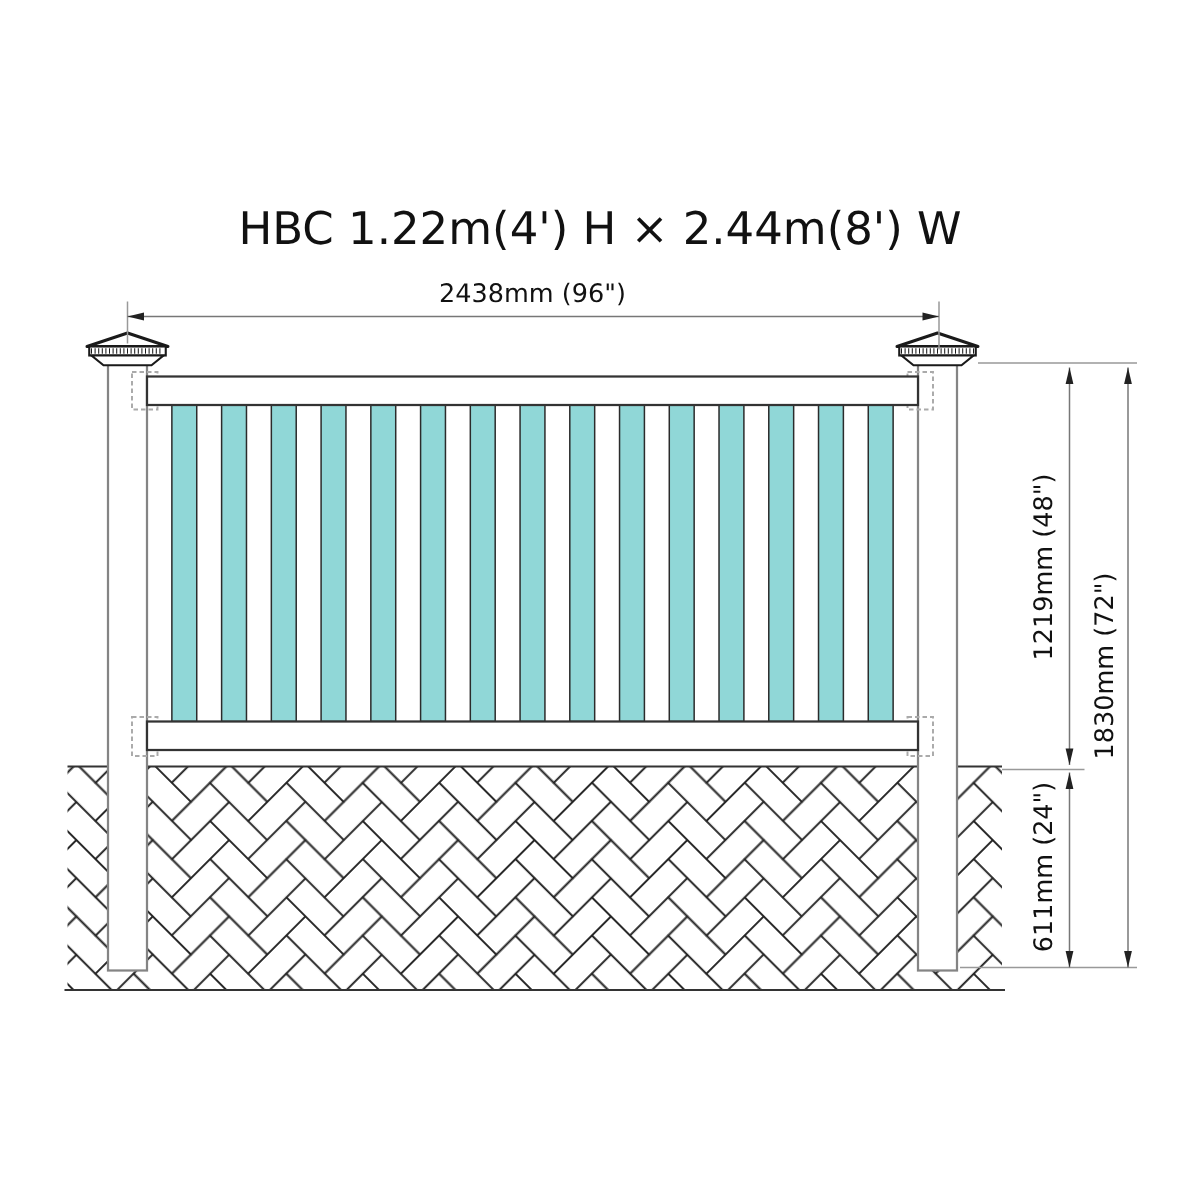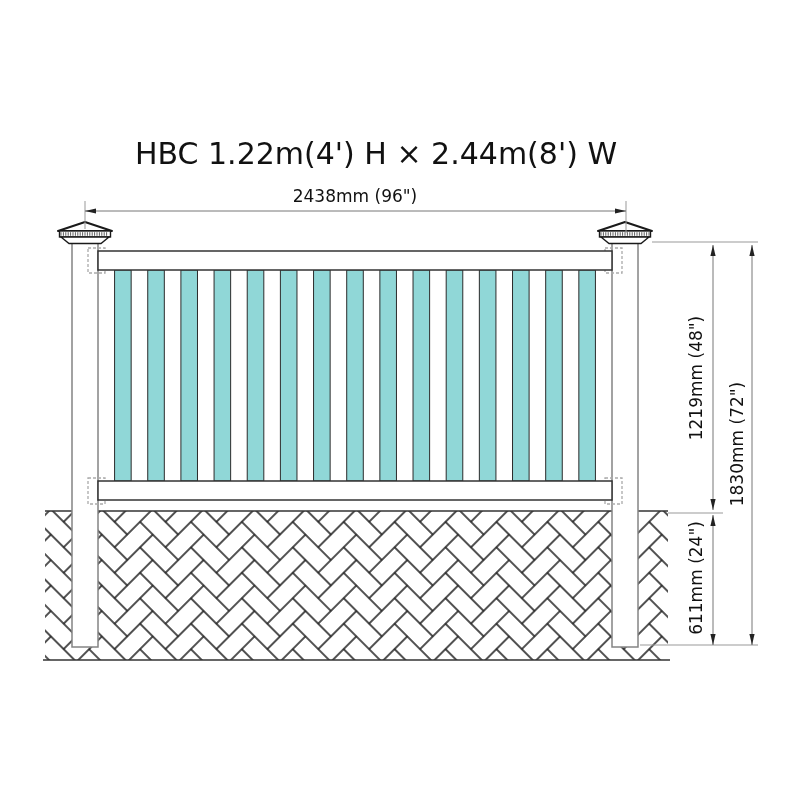--- a/index.html
+++ b/index.html
@@ -3,21 +3,21 @@
 <meta charset="utf-8">
 <style>
   html,body{margin:0;padding:0;background:#fff;}
   .stage{
     position:relative;width:800px;height:800px;background:#fff;overflow:hidden;
     font-family:"DejaVu Sans","Liberation Sans",sans-serif;color:#111;
   }
   .stage svg{position:absolute;left:0;top:0;}
   .lbl{position:absolute;white-space:nowrap;color:#111;}
   .title{
-    left:376px;top:153px;transform:translate(-50%,-50%);
+    left:400px;top:153px;transform:translate(-50%,-50%);
     font-size:30px;letter-spacing:0px;
   }
   .dim-h{left:355px;top:196px;transform:translate(-50%,-50%);font-size:17px;}
   .dim-v{font-size:17px;transform:translate(-50%,-50%) rotate(-90deg);}
   .dim-panel{left:696px;top:378px;}
   .dim-overall{left:737px;top:444px;}
   .dim-buried{left:696px;top:578px;}
 </style>
 </head>
 <body>

